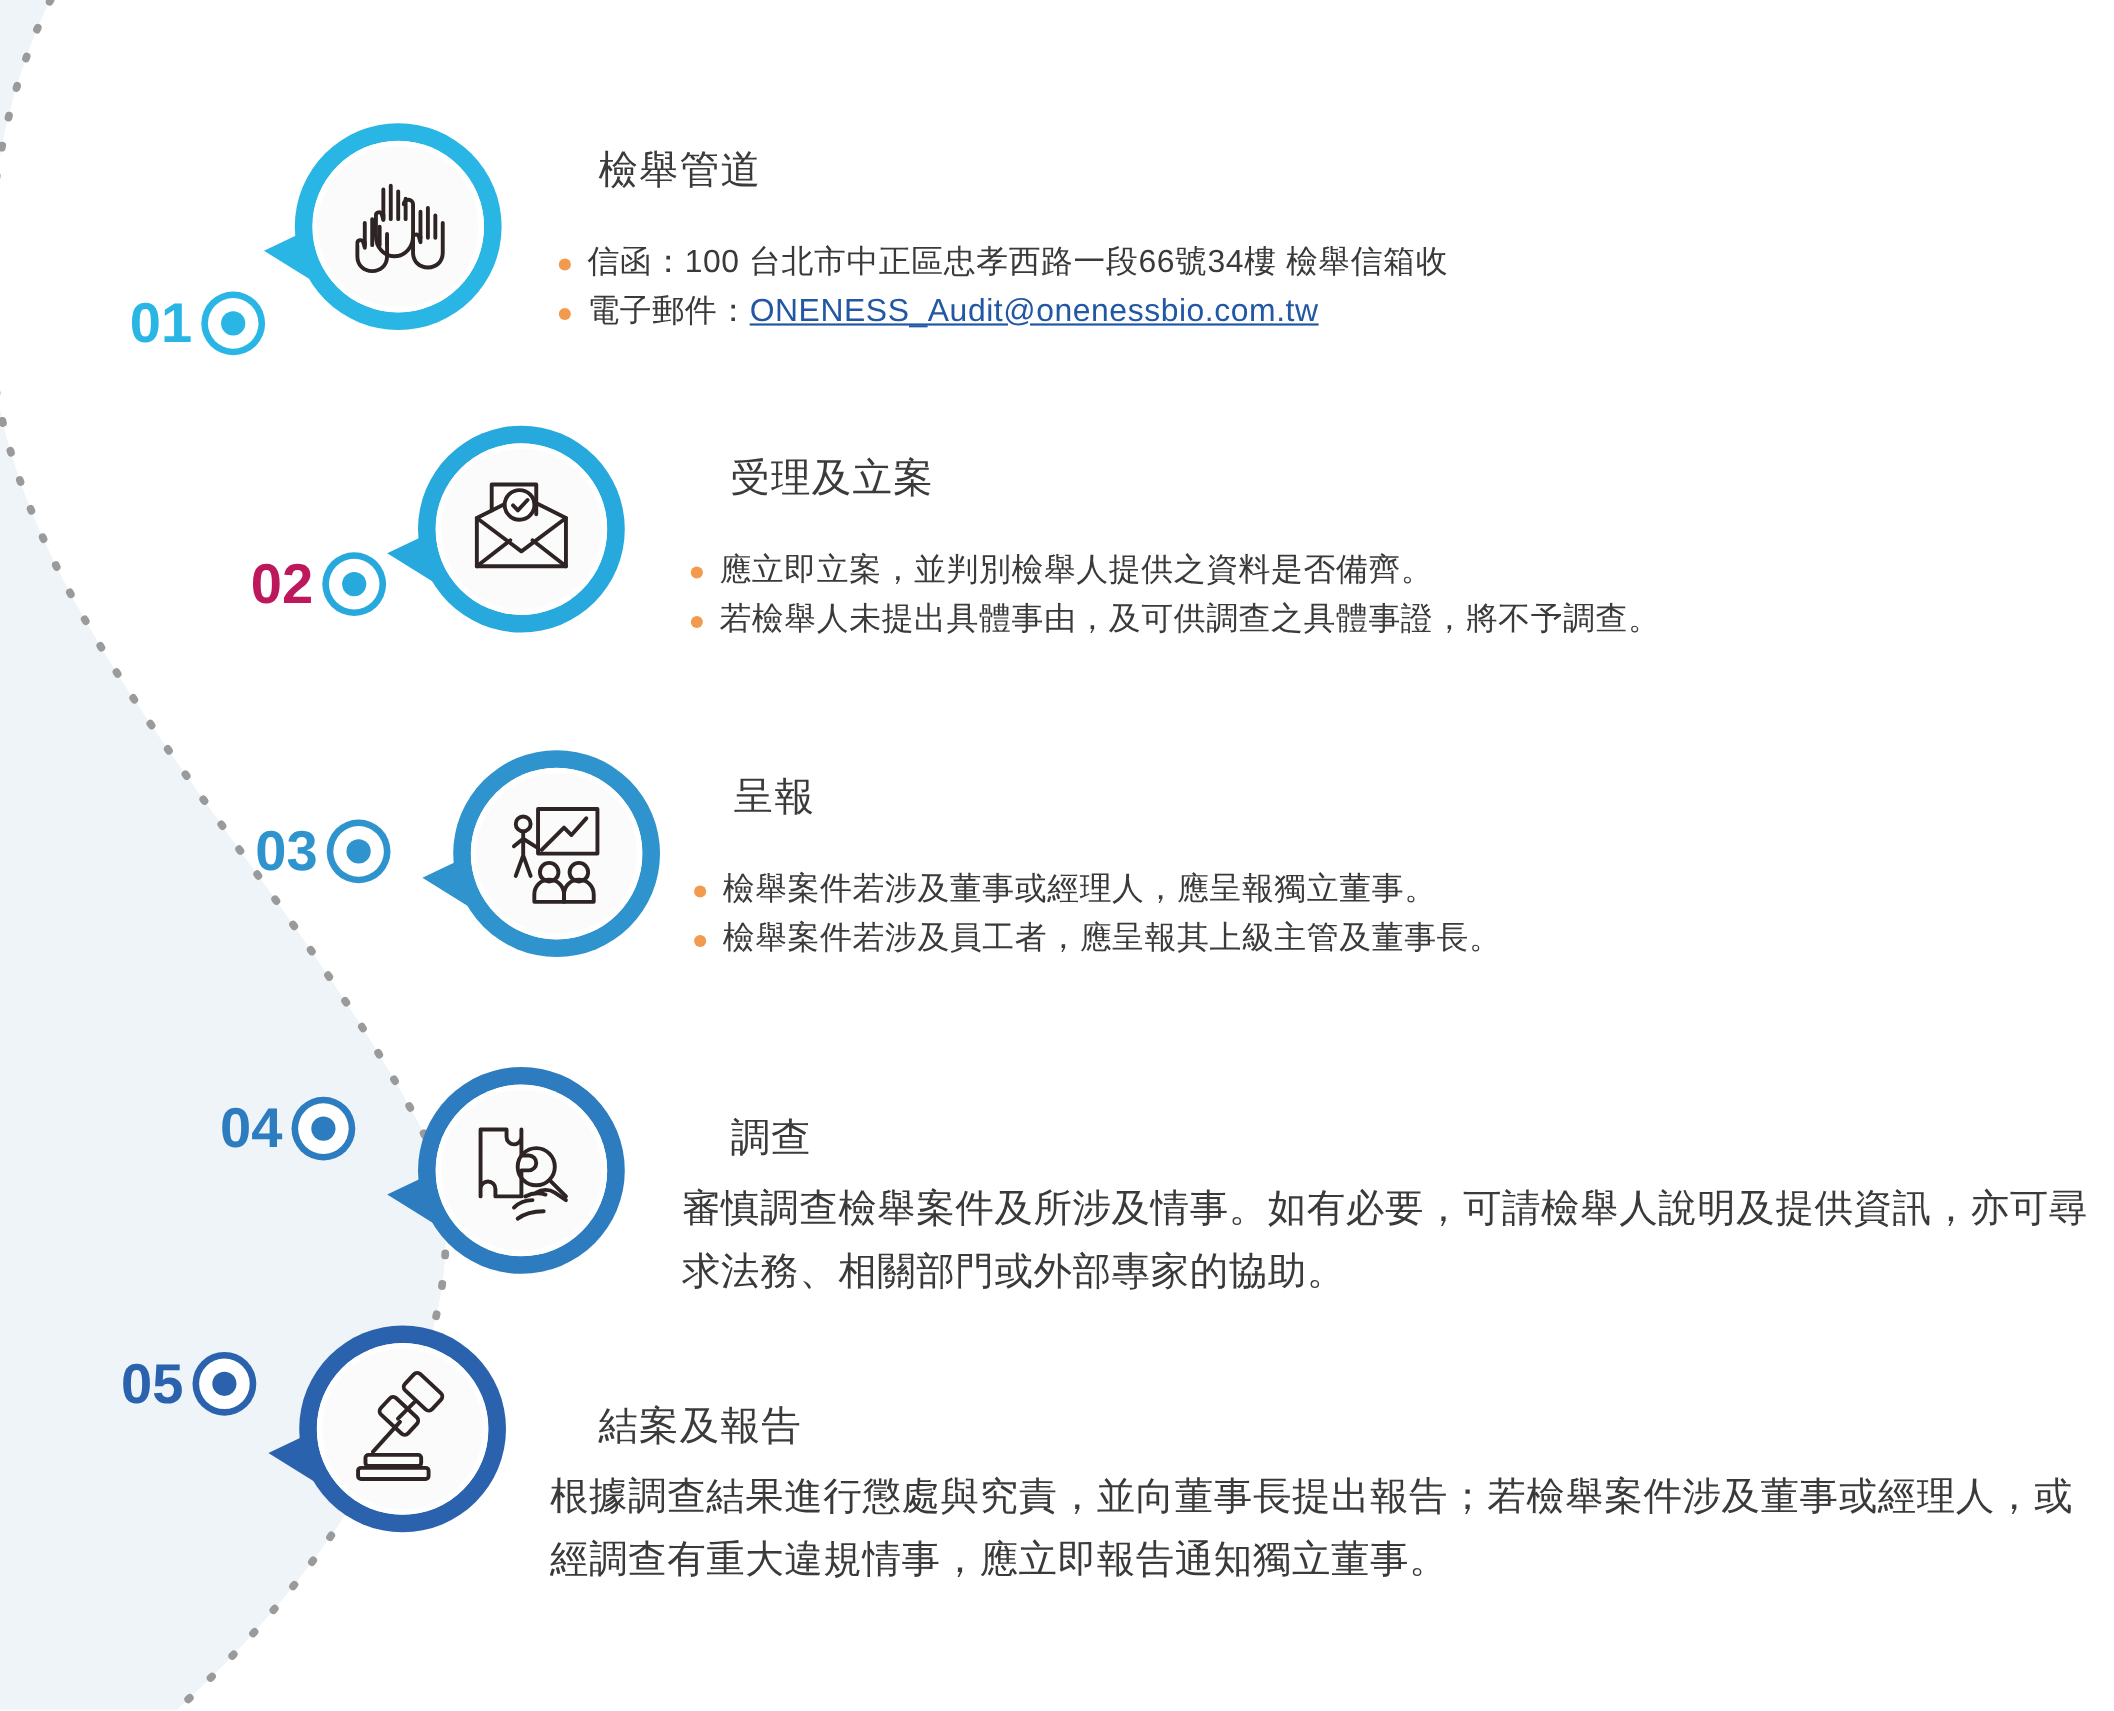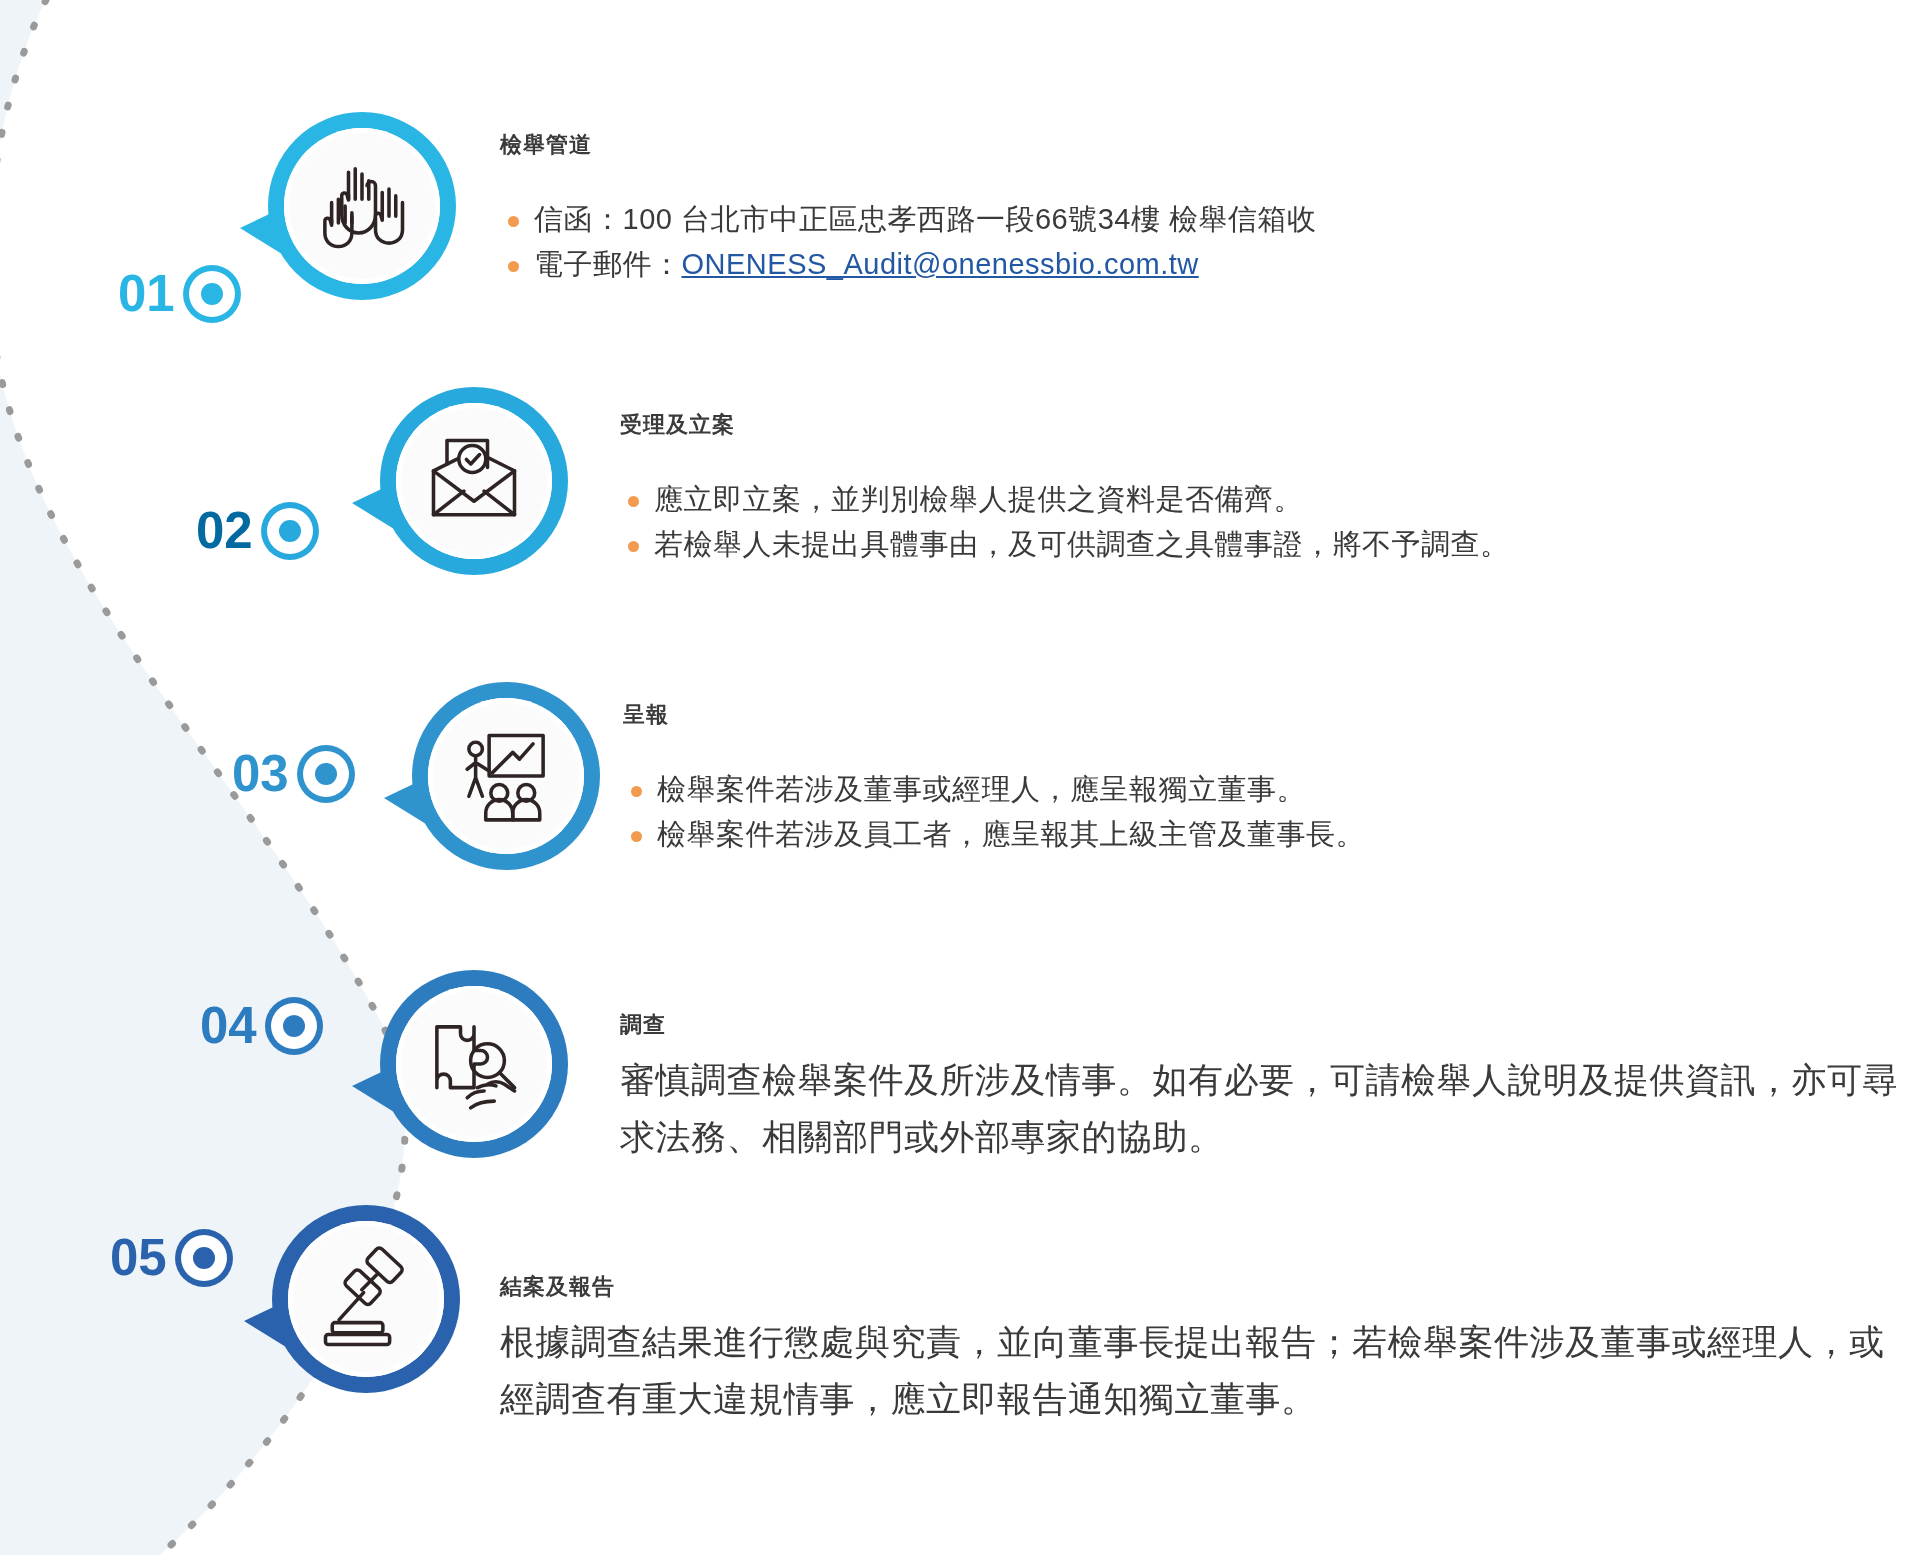--- a/index.html
+++ b/index.html
@@ -91,25 +91,26 @@
     position: relative;
     z-index: 3;
     width: 108px; height: 108px;
   }
 
   
   .txt {
     position: absolute;
   }
   .txt h3 {
-    font-size: 22px;
-    font-weight: 700;
+    font-size: 36px;
+    font-weight: 400;
     color: #3b3b3b;
     letter-spacing: 1px;
     margin-bottom: 12px;
+    margin-left: 44px;
   }
   .bullets { list-style: none; margin-top: 37px; }
   .bullets li {
     position: relative;
     padding-left: 34px;
     font-size: 29px;
     line-height: 1.55;
     color: #3a3a3a;
     letter-spacing: .5px;
   }
@@ -180,21 +181,21 @@
       <h3>檢舉管道</h3>
       <ul class="bullets">
         <li>信函：100 台北市中正區忠孝西路一段66號34樓 檢舉信箱收</li>
         <li><span>電子郵件：</span><a class="mail" href="#">ONENESS_Audit@onenessbio.com.tw</a></li>
       </ul>
     </div>
   </div>
 
   <div class="step">
     <div class="marker" style="left:196px; top:505px;">
-      <span class="marker-num" style="color:#0369a1;">02</span>
+      <span class="marker-num" style="color:#be185d;margin-left:32px;">02</span>
       <span class="marker-dot" style="box-shadow:0 0 0 6px #27a9dd;">
           <i style="background:#27a9dd;"></i>
         </span>
     </div>
 
     <div class="badge" style="left:380px; top:387px; color:#27a9dd;">
       <span class="ring" style="background:#27a9dd;"></span>
       <span class="tail"></span>
       <span class="inner"></span>
       <svg viewBox="0 0 64 64">

